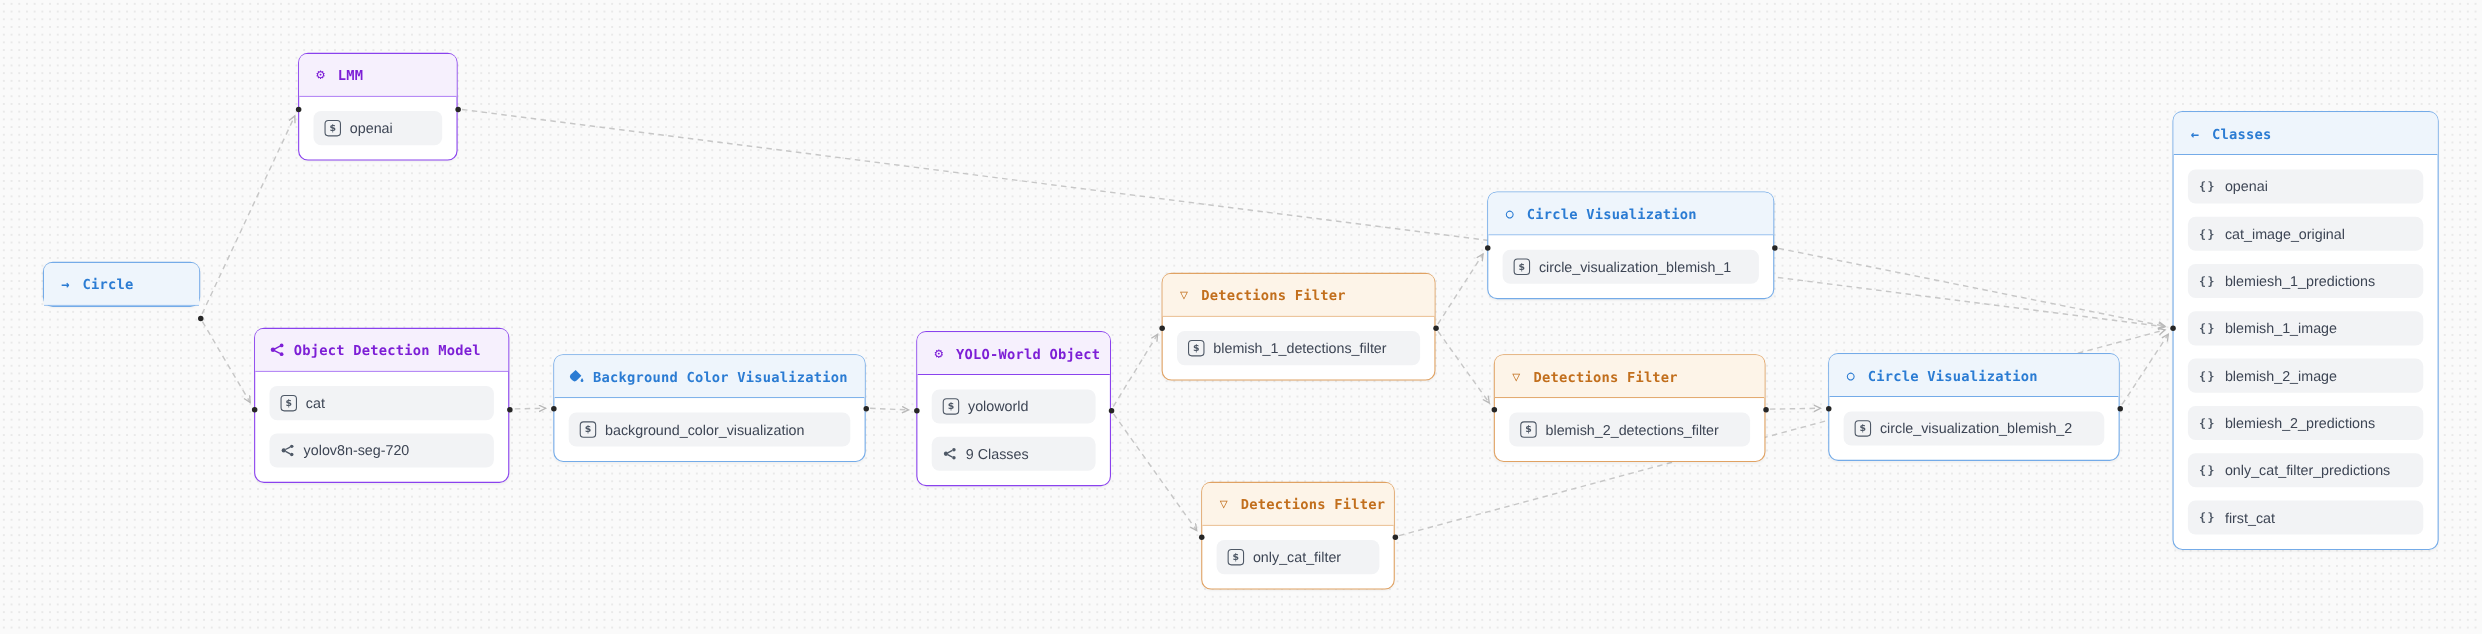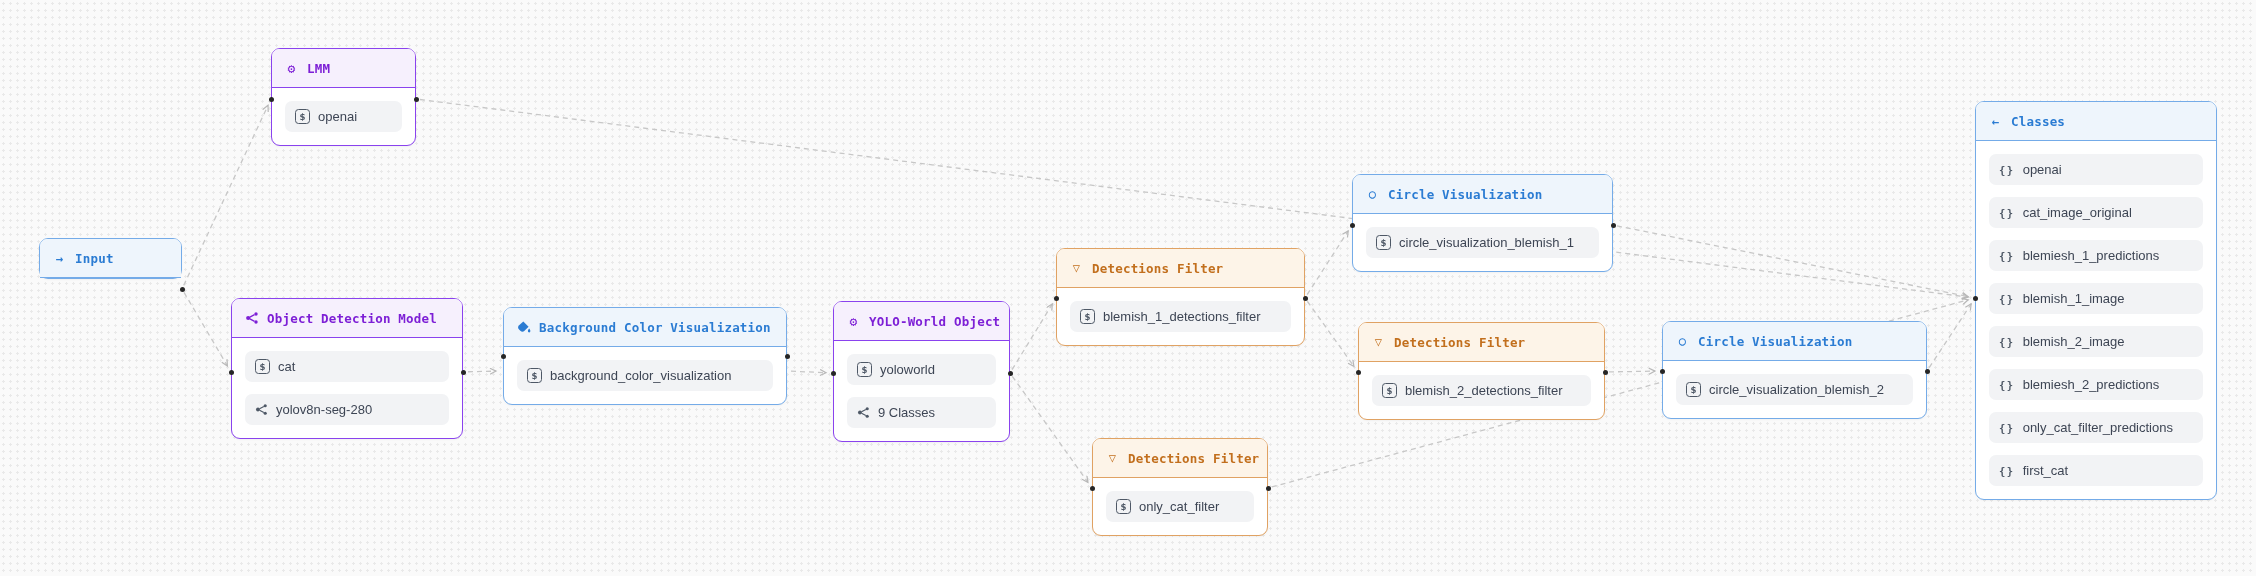--- a/index.html
+++ b/index.html
@@ -71,21 +71,21 @@
       <line x1="1608.99938456804" y1="371.9298353584554" x2="1655.0010770059298" y2="371.12278812270296" class="wire" marker-end="url(#arr)"></line>
       <line x1="419.9678059200981" y1="99.50647426433581" x2="1968.0563396398284" y2="297.11367003741236" class="wire" marker-end="url(#arr)"></line>
       <line x1="1616.9210679156167" y1="225.7907125907183" x2="1968.1381311476705" y2="296.61625296624294" class="wire" marker-end="url(#arr)"></line>
       <line x1="1929.1976250535072" y1="367.65777856445783" x2="1971.1541561563624" y2="303.8488875121988" class="wire" marker-end="url(#arr)"></line>
       <line x1="1271.8629374206648" y1="486.9618697172188" x2="1968.2398595138366" y2="299.8167279948671" class="wire" marker-end="url(#arr)"></line>
     </svg>
 
   <div class="node blue" style="left:39px;top:238px;width:143px;">
     <div class="hd">
       <span class="hicon">→</span>
-      <span>Input</span>
+      <span>Circle</span>
     </div>
     <span class="port pr" style="top:47.5px"></span>
   </div>
 
   <div class="node purple" style="left:271px;top:48px;width:145px;">
     <div class="hd">
       <span class="hicon" style="font-size:13px">⚙</span>
       <span>LMM</span>
     </div>
     <div class="bd">
@@ -117,28 +117,28 @@
       </div>
       <div class="pill">
         <span class="ic" style="color:#4e5866">
             <svg viewBox="0 0 14 14" width="13" height="13">
               <circle cx="3.2" cy="7" r="2.1" fill="currentColor"></circle>
               <circle cx="11" cy="3" r="1.7" fill="currentColor"></circle>
               <circle cx="11" cy="11" r="1.7" fill="currentColor"></circle>
               <path d="M4.9 6.1l4.6-2.4M4.9 7.9l4.6 2.4" stroke="currentColor" stroke-width="1.3" fill="none"></path>
             </svg>
           </span>
-        <span>yolov8n-seg-280</span>
+        <span>yolov8n-seg-720</span>
       </div>
     </div>
     <span class="port pl" style="top:70.5px"></span>
     <span class="port pr" style="top:70.5px"></span>
   </div>
 
-  <div class="node blue" style="left:503px;top:307px;width:284px;">
+  <div class="node blue" style="left:503px;top:322px;width:284px;">
     <div class="hd">
       <span class="hicon">
           <svg viewBox="0 0 16 16" width="14" height="14">
             <path d="M7.2 1.6l6 6-4.6 4.6a3.4 3.4 0 0 1-4.8 0L2.4 10.8a3.4 3.4 0 0 1 0-4.8z" fill="currentColor"></path>
             <path d="M13.9 9.8c.95 1.35 1.4 2.2 1.4 2.9a1.45 1.45 0 0 1-2.9 0c0-.7.5-1.55 1.5-2.9z" fill="currentColor"></path>
           </svg>
         </span>
       <span>Background Color Visualization</span>
     </div>
     <div class="bd">

